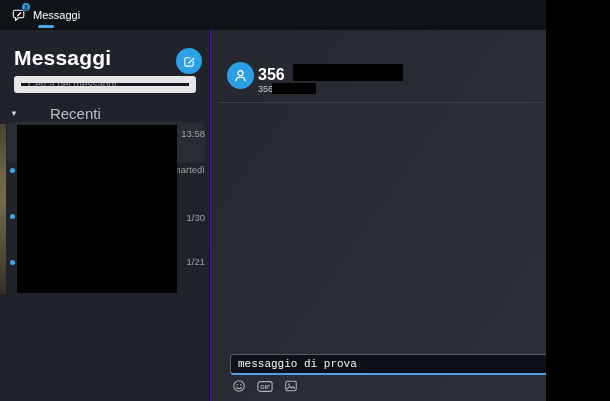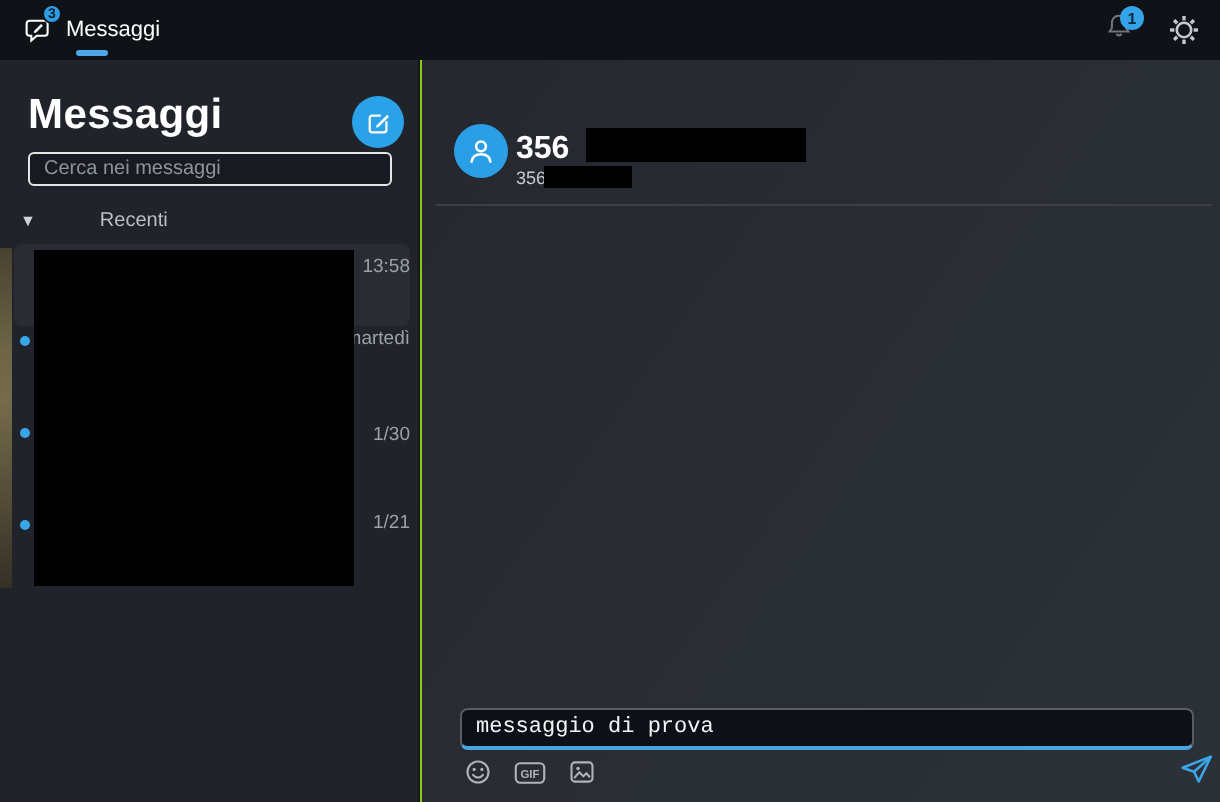--- a/index.html
+++ b/index.html
@@ -1,20 +1,20 @@
 <!DOCTYPE html>
 <html><head>
 <meta charset="utf-8">
 <style>
   * { margin:0; padding:0; box-sizing:border-box; }
   html,body { background:#000; }
   body { font-family:"Liberation Sans","DejaVu Sans",sans-serif; }
   #window {
-    position:relative; width:610px; height:401px; overflow:hidden;
-    background:#84cc16; color:#e8eaed;
+    position:relative; width:546px; height:401px; overflow:hidden;
+    background:#4c1d95; color:#e8eaed;
   }
 
   
   .topbar {
     position:absolute; left:0; top:0; width:610px; height:30px;
     background:#0f1318; display:flex; align-items:center;
   }
   .tabs { display:flex; align-items:center; padding-left:12px; gap:22px; }
   .tab { position:relative; display:flex; align-items:center; gap:6px; height:30px; cursor:default; }
   .tab .lbl { font-size:11px; color:#d6dadf; }
@@ -49,29 +49,29 @@
     position:absolute; left:14px; top:16px; font-size:21px; font-weight:600; color:#ffffff;
     letter-spacing:.2px;
   }
   .compose-btn {
     position:absolute; left:176px; top:18px; width:26px; height:26px; border-radius:50%;
     background:#2ba2e8; border:none; display:flex; align-items:center; justify-content:center;
     cursor:pointer;
   }
   .search-box {
     position:absolute; left:14px; top:46px; width:182px; height:17px;
-    background:#171b21; border:1px solid #e5e5e5; border-radius:3px;
+    background:#171b21; border:7px solid #e5e5e5; border-radius:3px;
     color:#e8eaed; font-size:10px; padding:0 7px; outline:none;
   }
   .search-box::placeholder { color:#8d949c; }
   .section-row {
     position:absolute; left:10px; top:75px; display:flex; align-items:center; gap:8px;
   }
   .chev { font-size:8px; color:#d0d4d8; }
-  .section-lbl { font-size:10px; color:#b9bfc5;padding-left:24px; }
+  .section-lbl { font-size:15px; color:#b9bfc5;padding-left:24px; }
 
   .conv-list { position:absolute; left:0; top:88px; width:210px; height:283px; }
   .row-highlight {
     position:absolute; left:7px; top:4px; width:198px; height:41px;
     background:rgba(255,255,255,0.045); border-radius:4px; z-index:1;
   }
   .wallpaper-edge {
     position:absolute; left:0; top:6px; width:6px; height:170px; z-index:2;
     background:linear-gradient(180deg,#474130 0%,#6e6546 30%,#756b4b 45%,#5d553d 65%,#343026 100%);
   }

